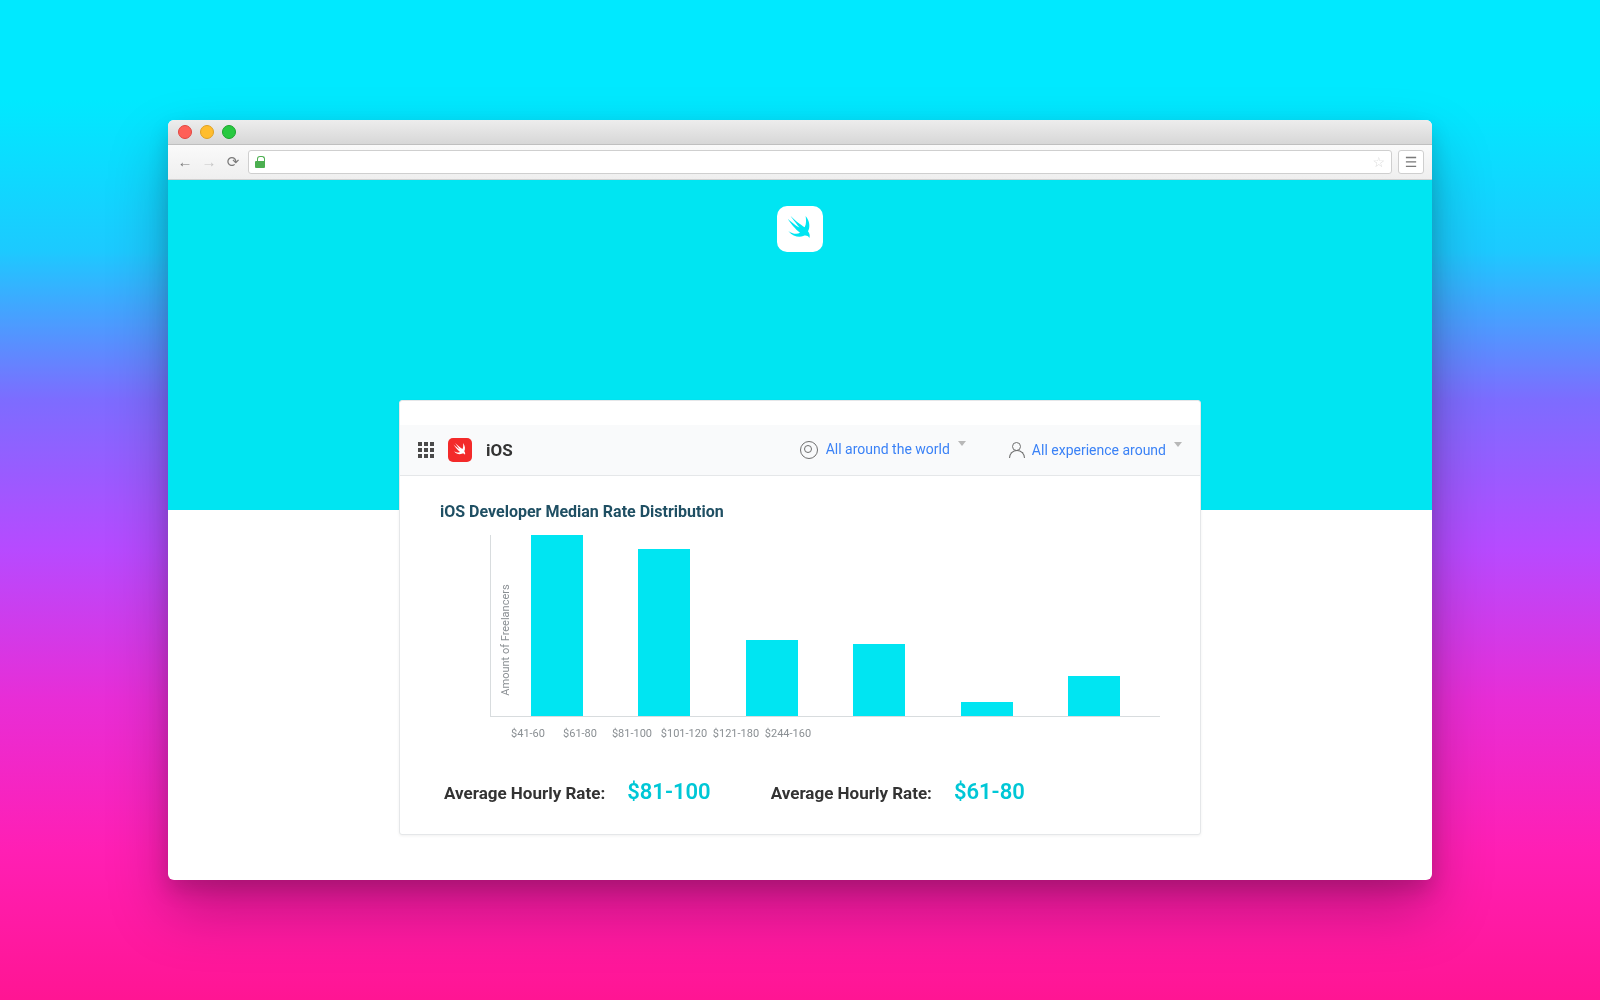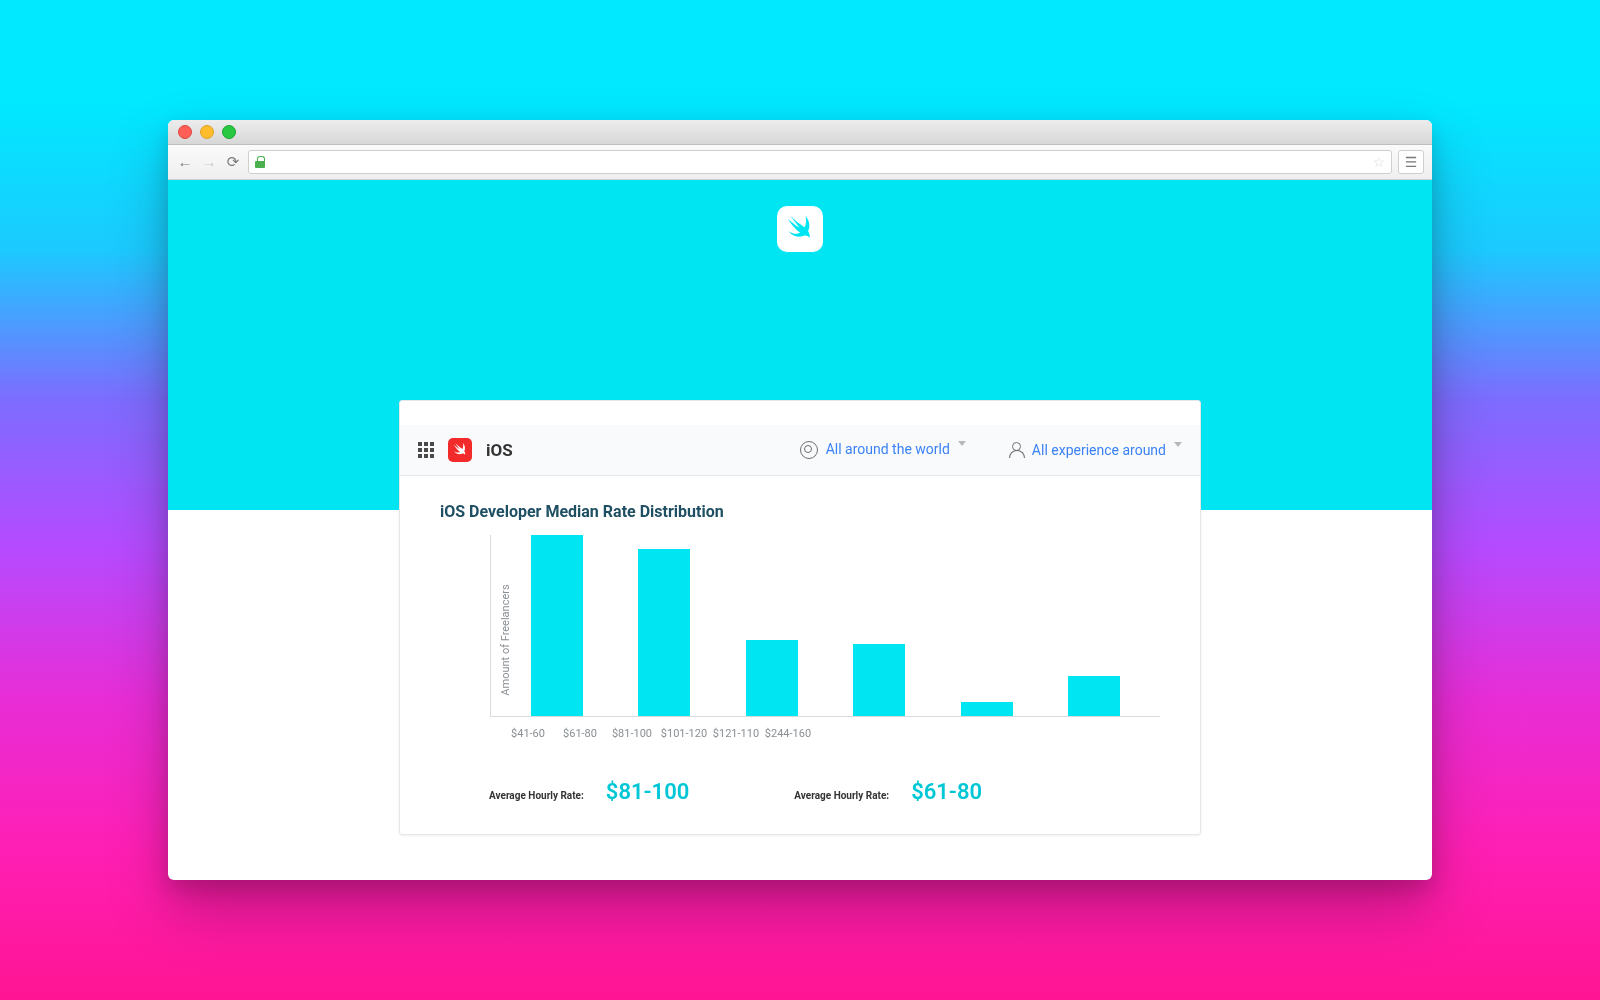--- a/index.html
+++ b/index.html
@@ -43,21 +43,21 @@
   .chart-title{color:#1f4f63;font-weight:700;font-size:16px;margin-bottom:14px;}
   .chart-wrap{position:relative;height:210px;margin-left:22px;}
   .ylabel{position:absolute;left:-12px;top:50%;transform:translateY(-50%) rotate(-90deg);transform-origin:center;color:#8a8f93;font-size:11px;white-space:nowrap;}
   .plot{position:absolute;left:28px;right:0;top:0;bottom:28px;border-left:1px solid #d8dcde;border-bottom:1px solid #d8dcde;}
   .bars{position:absolute;left:0;right:0;bottom:0;top:0;display:flex;align-items:flex-end;justify-content:space-around;padding:0 12px;}
   .bar{width:52px;background:#00e5f2;}
   .xlabels{position:absolute;left:28px;right:0;bottom:0;height:24px;display:flex;justify-content:flex-start;padding:0 12px;}
   .xlabels span{width:52px;text-align:center;font-size:11px;color:#8a8f93;padding-top:6px;}
   .stats{display:flex;margin-top:34px;gap:60px;padding-left:4px;}
   .stat{display:flex;align-items:baseline;gap:22px;}
-  .stat-label{color:#333;font-weight:700;font-size:10px;margin-left:45px;}
+  .stat-label{color:#333;font-weight:700;font-size:17px;}
   .stat-value{color:#00c7d6;font-weight:600;font-size:22px;}
 </style>
 </head>
 <body>
 
 <div class="bg">
   <div class="browser">
 
     <div class="titlebar">
       <div class="tl-dot dot-red"></div>
@@ -133,21 +133,21 @@
                   <div class="bar" style="height: 40%;"></div>
                   <div class="bar" style="height: 8%;"></div>
                   <div class="bar" style="height: 22%;"></div>
                 </div>
             </div>
             <div class="xlabels" id="xlabels">
                 <span>$41-60</span>
                 <span>$61-80</span>
                 <span>$81-100</span>
                 <span>$101-120</span>
-                <span>$121-110</span>
+                <span>$121-180</span>
                 <span>$244-160</span>
               </div>
           </div>
 
           <div class="stats">
             <div class="stat">
               <span class="stat-label">Average Hourly Rate:</span>
               <span class="stat-value">$81-100</span>
             </div>
             <div class="stat">

